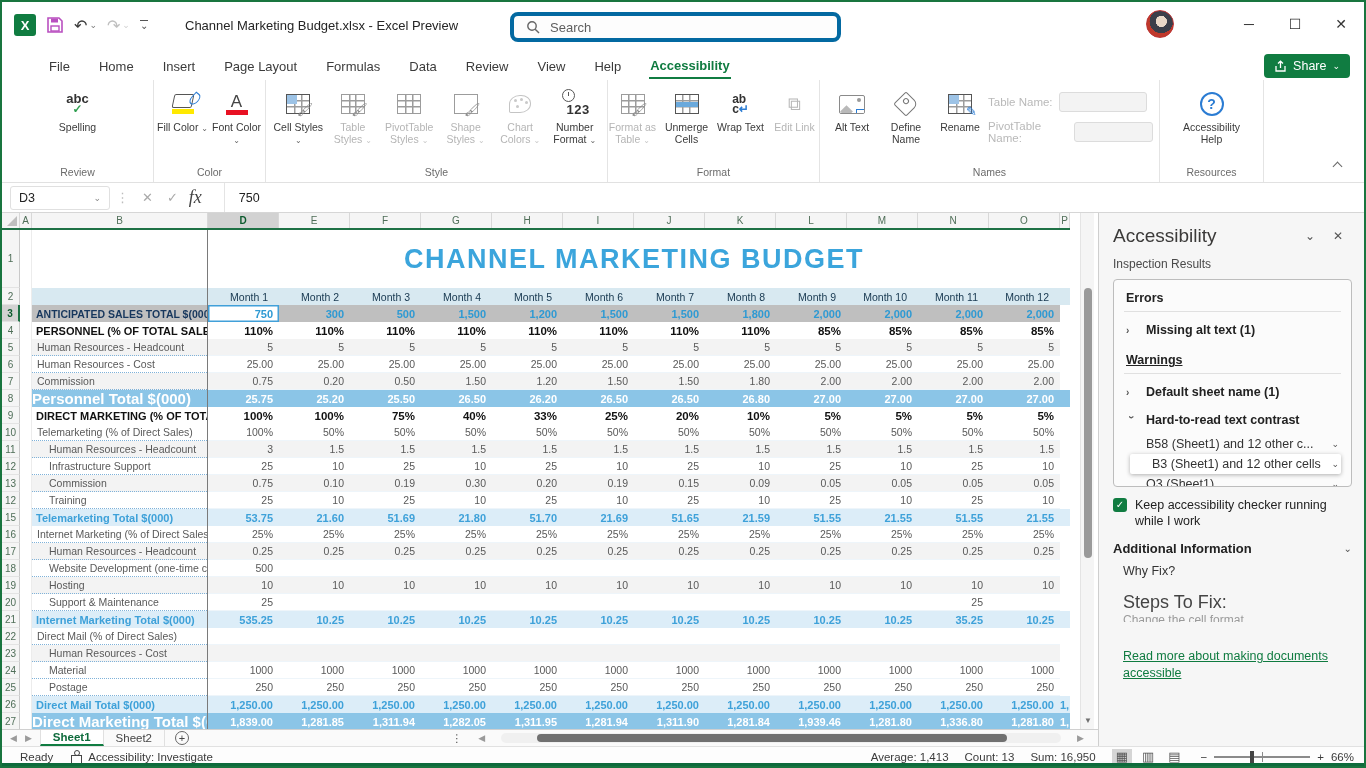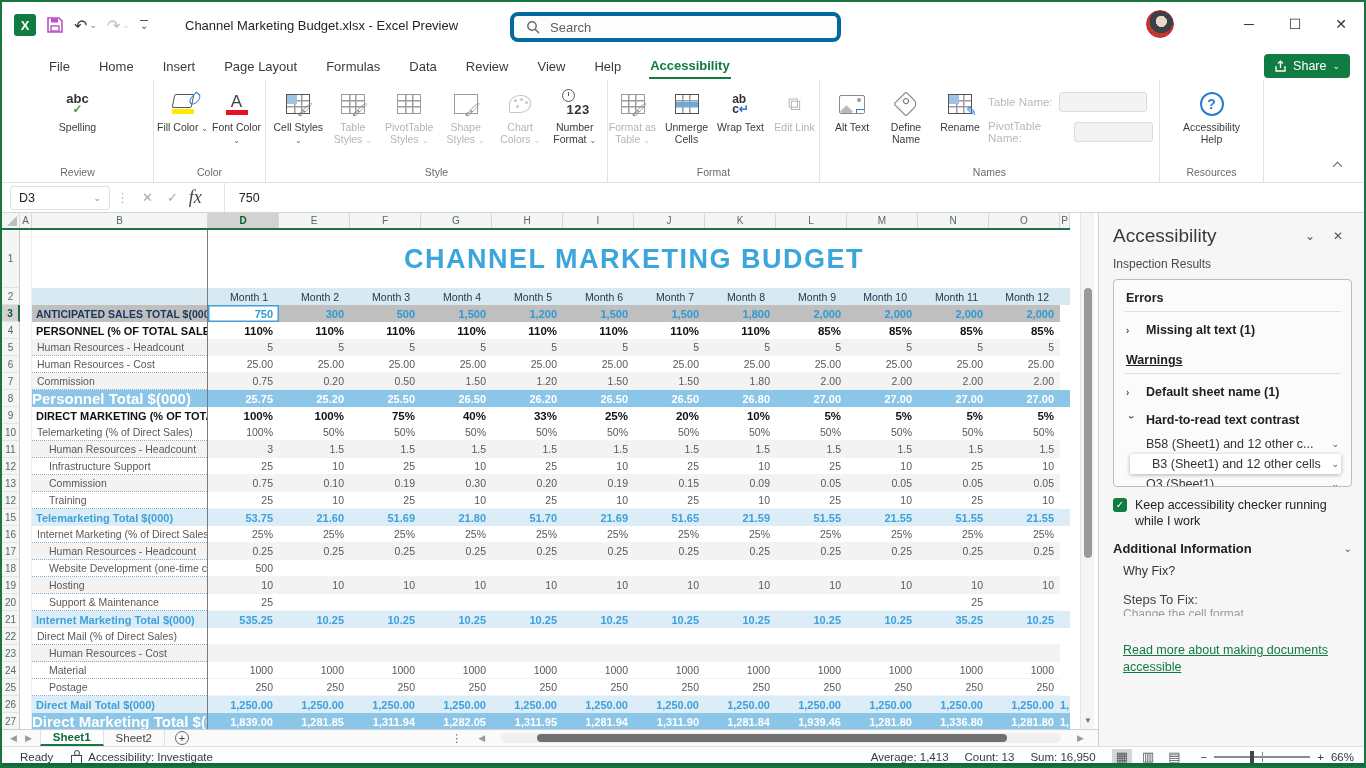--- a/index.html
+++ b/index.html
@@ -147,21 +147,21 @@
   .leaf .ltext { flex:1; white-space:nowrap; overflow:hidden; }
   .leaf .dd { font-size:9px; color:#555; padding-left:4px; }
   .leaf.selected { background:#fff; border-radius:2px; box-shadow:0 1px 4px rgba(0,0,0,.3);margin-left:6px; }
   .chk-row { display:flex; gap:8px; margin-top:10px; font-size:12.5px; color:#222; line-height:16px; }
   .chk { width:14px; height:14px; min-width:14px; background:#107C41; border-radius:3px; color:#fff; font-size:10px; line-height:14px; text-align:center; margin-top:1px; }
   .addl-head { display:flex; align-items:center; margin-top:12px; }
   .addl-head .t { font-size:13px; font-weight:bold; color:#222; flex:1; }
   .addl-head .chev { font-size:10px; color:#555; }
   .whyfix { font-size:12.5px; color:#333; margin:8px 0 6px 10px; }
   .why-text { font-size:12px; color:#666; line-height:16px; margin-left:10px; width:230px; }
-  .steps { font-size:13px; color:#444; margin:14px 0 0 10px; }
+  .steps { font-size:18px; color:#444; margin:14px 0 0 10px; }
   .steps-clip { font-size:12px; color:#9a9a9a; margin-left:10px; height:9px; overflow:hidden; }
   .pane-link { display:block; margin:26px 0 0 10px; font-size:12.5px; color:#0f7b40; text-decoration:underline; width:230px; line-height:17px; }
   
   .tabbar { position:absolute; left:0; top:727px; width:1096px; height:17px; background:#fafafa; border-top:1px solid #d0d0d0; display:flex; align-items:center; font-size:11.5px; }
   .tab-nav { color:#9a9a9a; font-size:9px; padding:0 8px; }
   .sheet-tab { height:100%; display:flex; align-items:center; padding:0 12px; color:#444; border-right:1px solid #e0e0e0; }
   .sheet-tab.active { background:#fff; color:#0e6b3c; font-weight:bold; border-bottom:2px solid #107C41; border-left:1px solid #e0e0e0; }
   .newsheet { width:14px; height:14px; border:1px solid #666; border-radius:50%; font-size:11px; line-height:12px; text-align:center; color:#444; margin-left:10px; }
   .tab-right { margin-left:auto; display:flex; align-items:center; gap:8px; padding-right:6px; }
   .hscroll { width:560px; height:10px; background:#f0f0f0; border-radius:5px; position:relative; }

